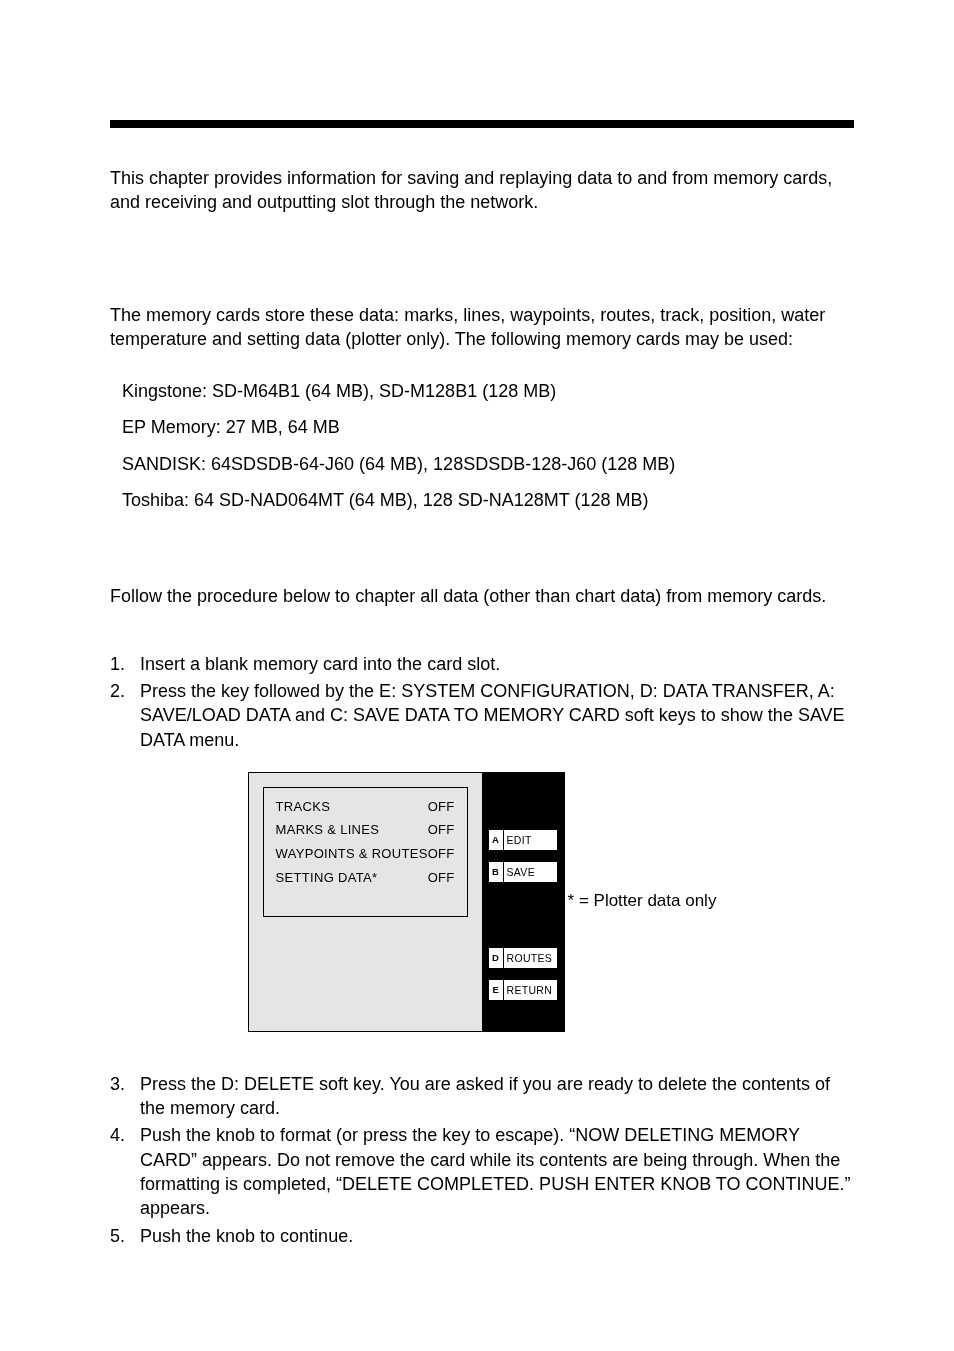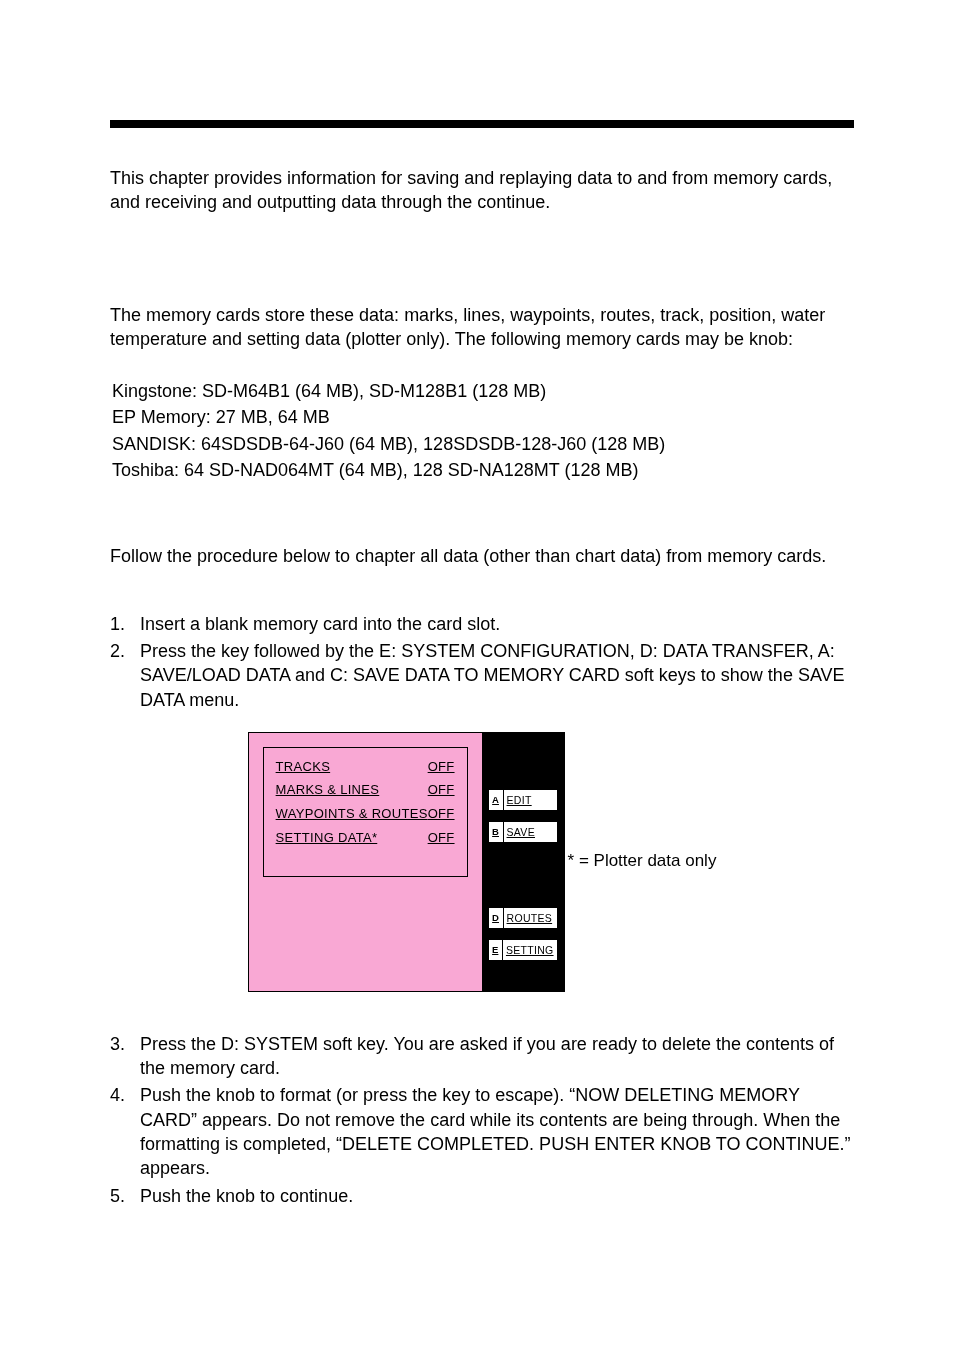--- a/index.html
+++ b/index.html
@@ -13,21 +13,21 @@
       line-height: 1.35;
     }
     .title-rule {
       border: none;
       border-top: 8px solid #000;
       margin: 60px 0 38px 0;
     }
     .para { margin-bottom: 28px; }
     .section-gap { height: 60px; }
     .mini-gap { height: 15px; }
-    .card-list p { margin: 2px; }
+    .card-list p { margin: 12px; }
     ol.num-list { list-style: none; padding: 0; margin: 0; }
     ol.num-list li {
       display: flex;
       align-items: flex-start;
       margin-bottom: 3px;
     }
     ol.num-list li .num {
       flex: 0 0 30px;
     }
     ol.num-list li .txt {
@@ -64,24 +64,23 @@
       justify-content: center;
       align-self: stretch;
     }
     .softkey .label {
       padding: 0 3px;
       letter-spacing: 0.3px;
     }
     .softkey-gap { height: 54px; }
     .menu-body2 {
       border: 1.5px solid #000;
-      background: #f9a8d4;
+      background: #e5e5e5;
       display: flex;
       height: 260px;
-      text-decoration: underline;
     }
     .menu-body2 .left-area {
       flex: 1;
       padding: 14px;
     }
     .menu-body2 .left-box {
       border: 1.5px solid #000;
       padding: 10px 12px 50px 12px;
       font-size: 13px;
       height: 130px;
@@ -103,25 +102,25 @@
       margin-left: 3px;
       font-size: 17px;
       white-space: nowrap;
     }
   </style>
 </head>
 <body>
 
 <hr class="title-rule">
 
-<p class="para">This chapter provides information for saving and replaying data to and from memory cards, and receiving and outputting data through the continue.</p>
+<p class="para">This chapter provides information for saving and replaying data to and from memory cards, and receiving and outputting slot through the network.</p>
 
 <div class="section-gap"></div>
 
-<p class="para">The memory cards store these data: marks, lines, waypoints, routes, track, position, water temperature and setting data (plotter only). The following memory cards may be knob:</p>
+<p class="para">The memory cards store these data: marks, lines, waypoints, routes, track, position, water temperature and setting data (plotter only). The following memory cards may be used:</p>
 
 <div class="card-list">
   <p>Kingstone: SD-M64B1 (64 MB), SD-M128B1 (128 MB)</p>
   <p>EP Memory: 27 MB, 64 MB</p>
   <p>SANDISK: 64SDSDB-64-J60 (64 MB), 128SDSDB-128-J60 (128 MB)</p>
   <p>Toshiba: 64 SD-NAD064MT (64 MB), 128 SD-NA128MT (128 MB)</p>
 </div>
 
 <div class="section-gap"></div>
 
@@ -176,32 +175,32 @@
           <span class="letter-box">B</span>
           <span class="label">SAVE</span>
         </div>
         <div class="softkey-gap"></div>
         <div class="softkey">
           <span class="letter-box">D</span>
           <span class="label">ROUTES</span>
         </div>
         <div class="softkey">
           <span class="letter-box">E</span>
-          <span class="label">SETTING</span>
+          <span class="label">RETURN</span>
         </div>
       </div>
     </div>
     <span class="caption">* = Plotter data only</span>
   </div>
 </div>
 
 <ol class="num-list">
   <li>
     <span class="num">3.</span>
-    <span class="txt">Press the D: SYSTEM soft key. You are asked if you are ready to delete the contents of the memory card.</span>
+    <span class="txt">Press the D: DELETE soft key. You are asked if you are ready to delete the contents of the memory card.</span>
   </li>
   <li>
     <span class="num">4.</span>
     <span class="txt">Push the              knob to format (or press the              key to escape). “NOW DELETING MEMORY CARD” appears. Do not remove the card while its contents are being through. When the formatting is completed, “DELETE COMPLETED. PUSH ENTER KNOB TO CONTINUE.” appears.</span>
   </li>
   <li>
     <span class="num">5.</span>
     <span class="txt">Push the              knob to continue.</span>
   </li>
 </ol>

